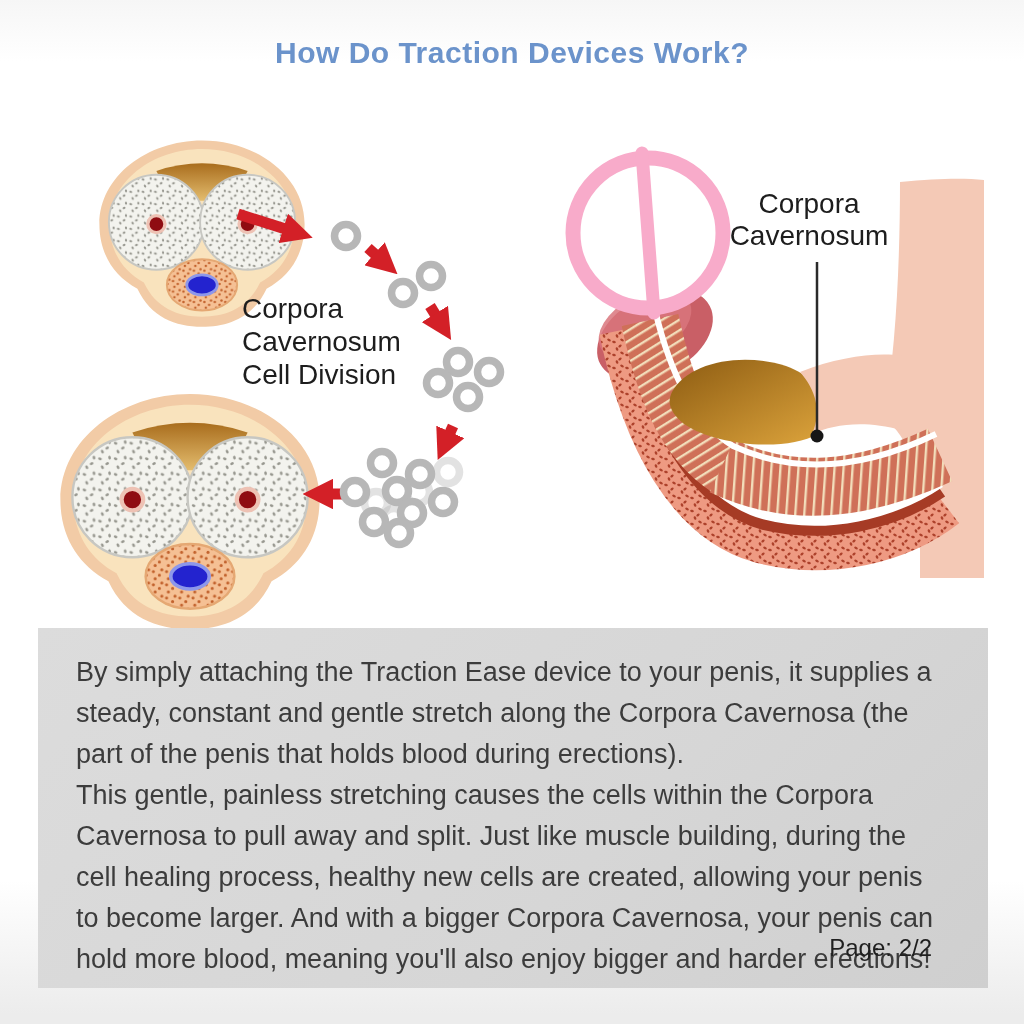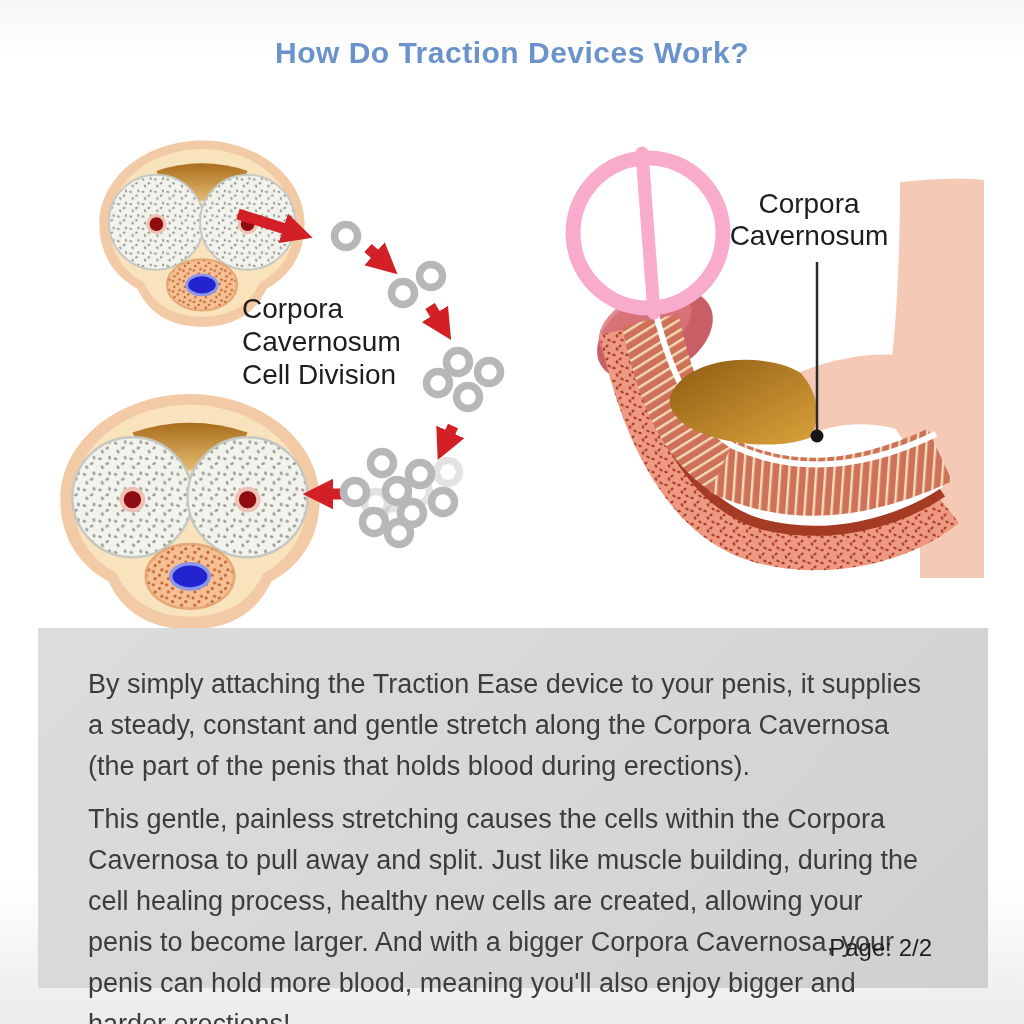--- a/index.html
+++ b/index.html
@@ -22,21 +22,21 @@
     font-size:28px;fill:var(--label_black);
   }
   .text-panel{
     position:absolute;left:38px;top:628px;width:950px;height:360px;
     background:linear-gradient(135deg,#dcdcdc 0%,var(--box_bg) 60%,#cfcfcf 100%);
     box-sizing:border-box;
     padding:24px 52px 0 38px;
     color:var(--body_text);
     font-size:27px;line-height:41px;
   }
-  .text-panel p{margin:12px;}
+  .text-panel p{margin:0;}
   .page-indicator{
     position:absolute;right:56px;bottom:20px;
     font-size:24px;color:#1f1f1f;
   }
 </style>
 </head>
 <body>
 
 <div class="page">
 

